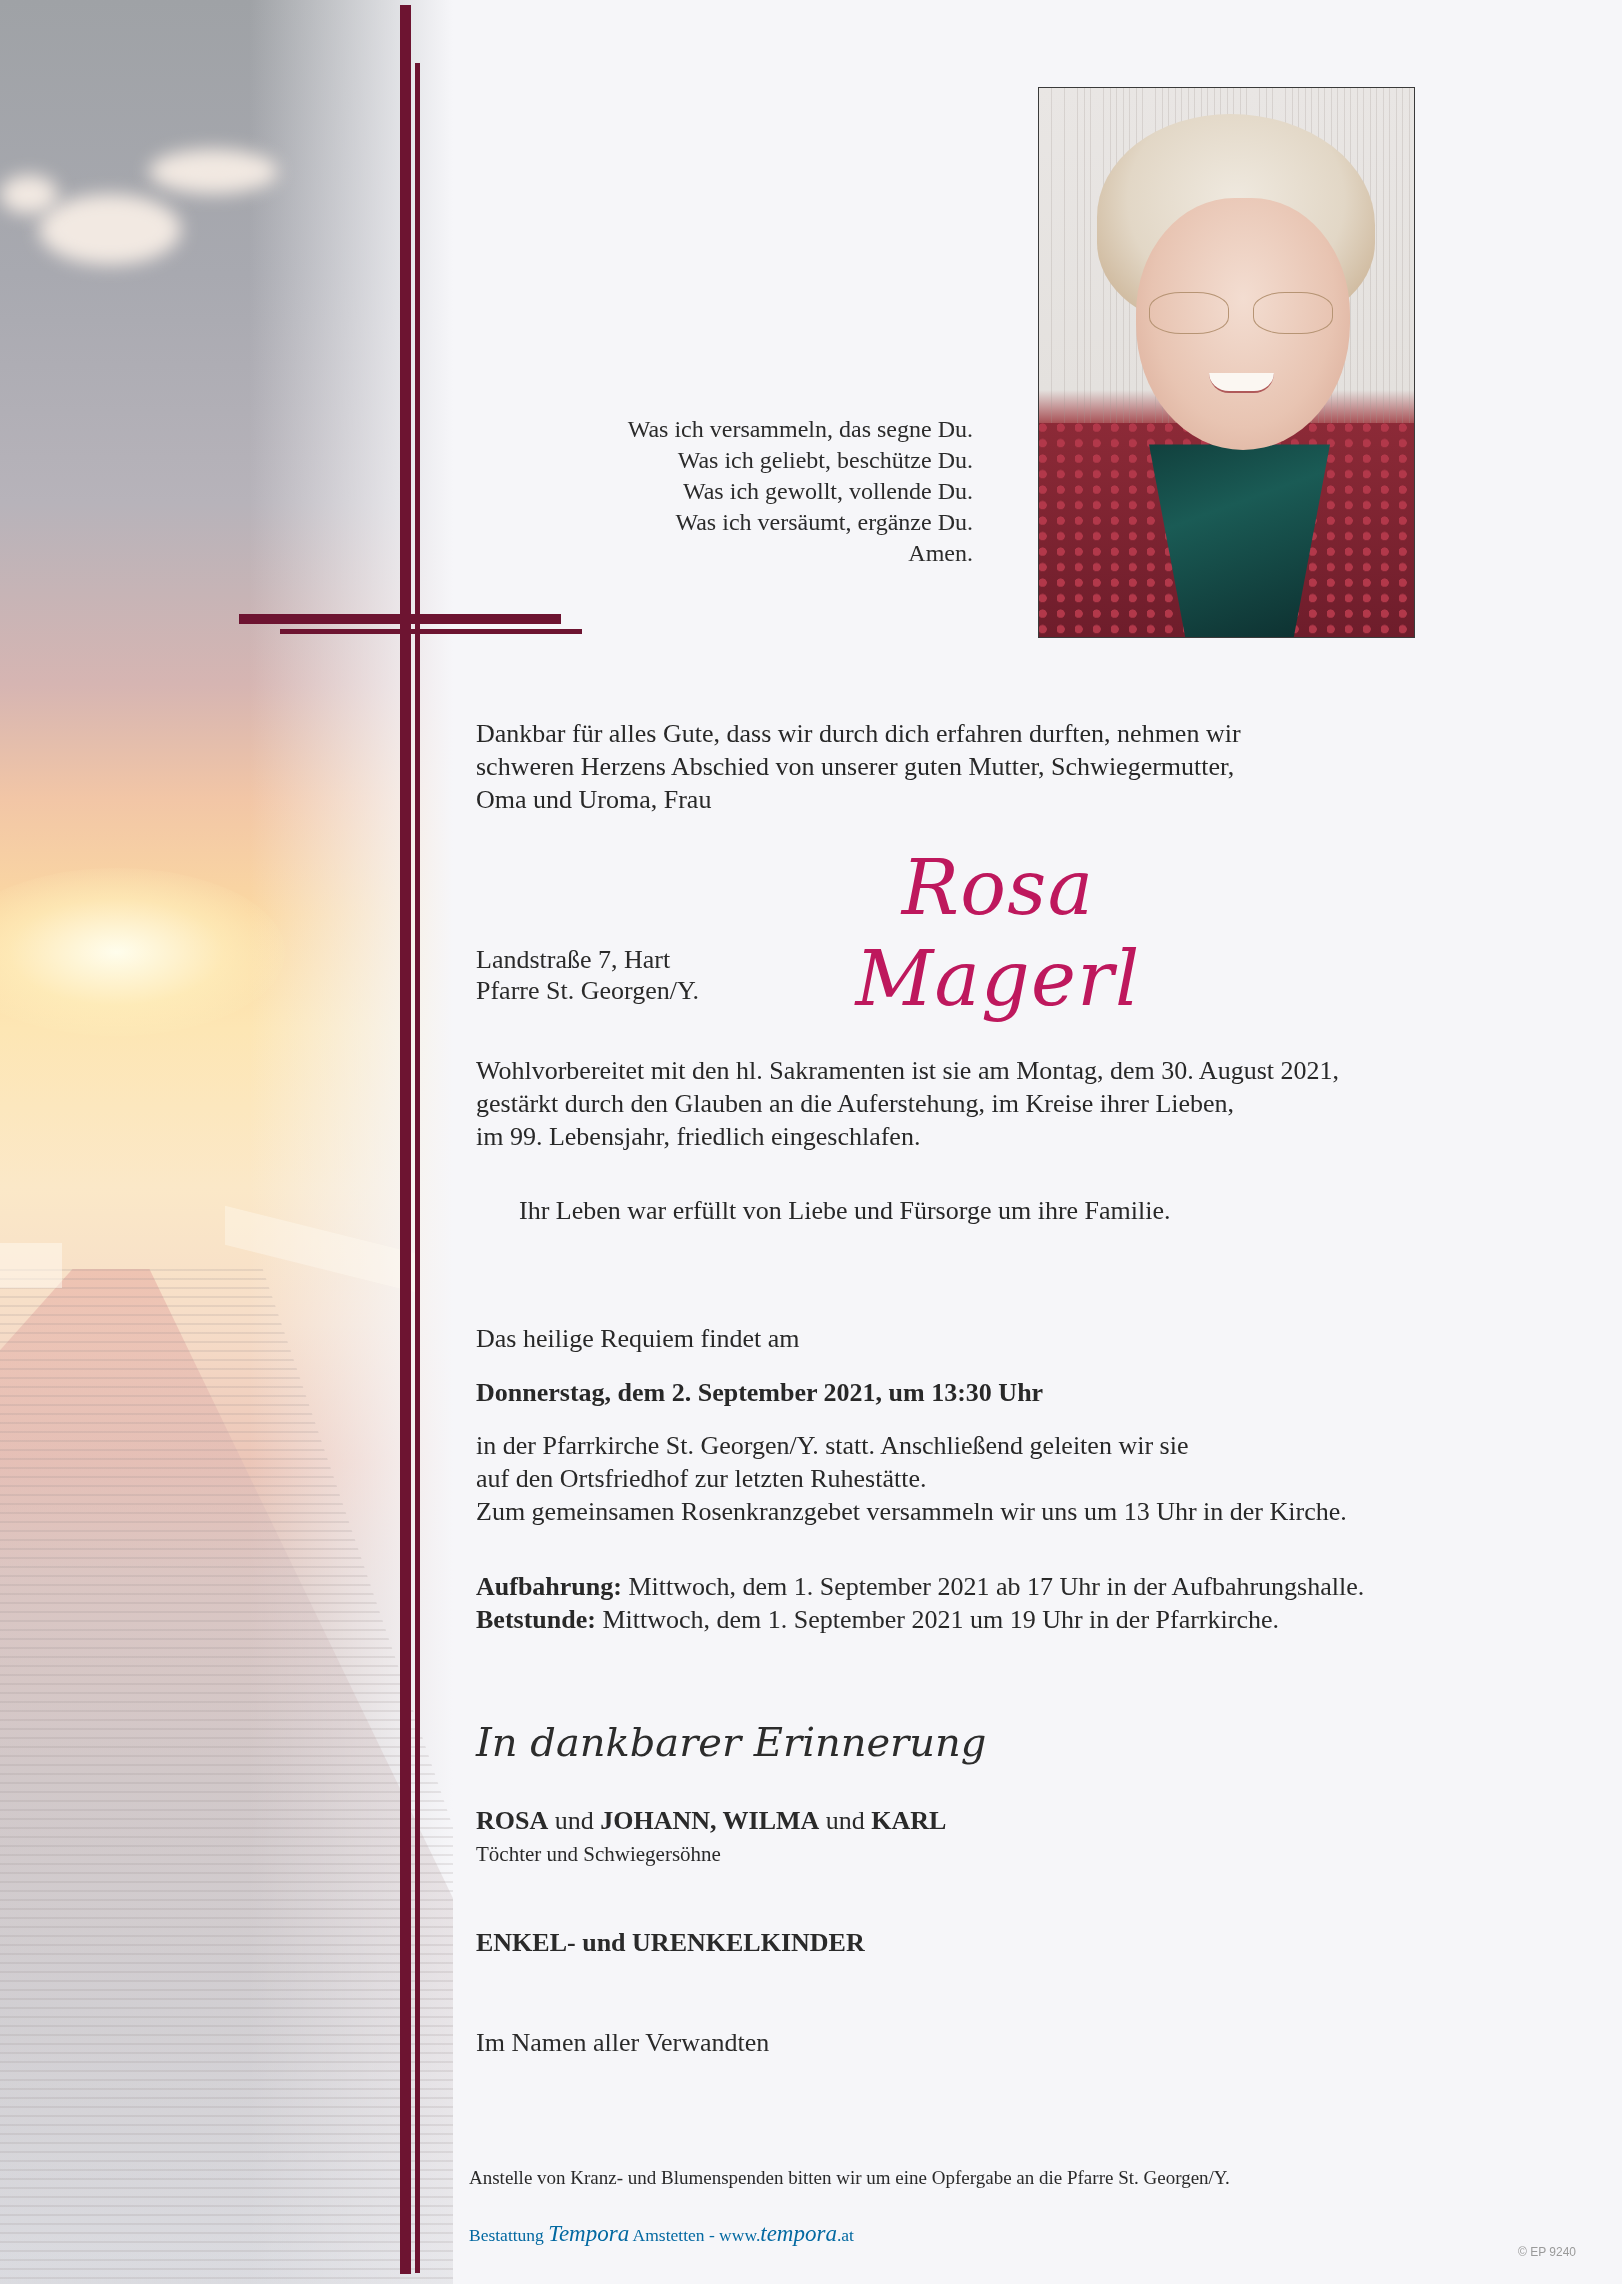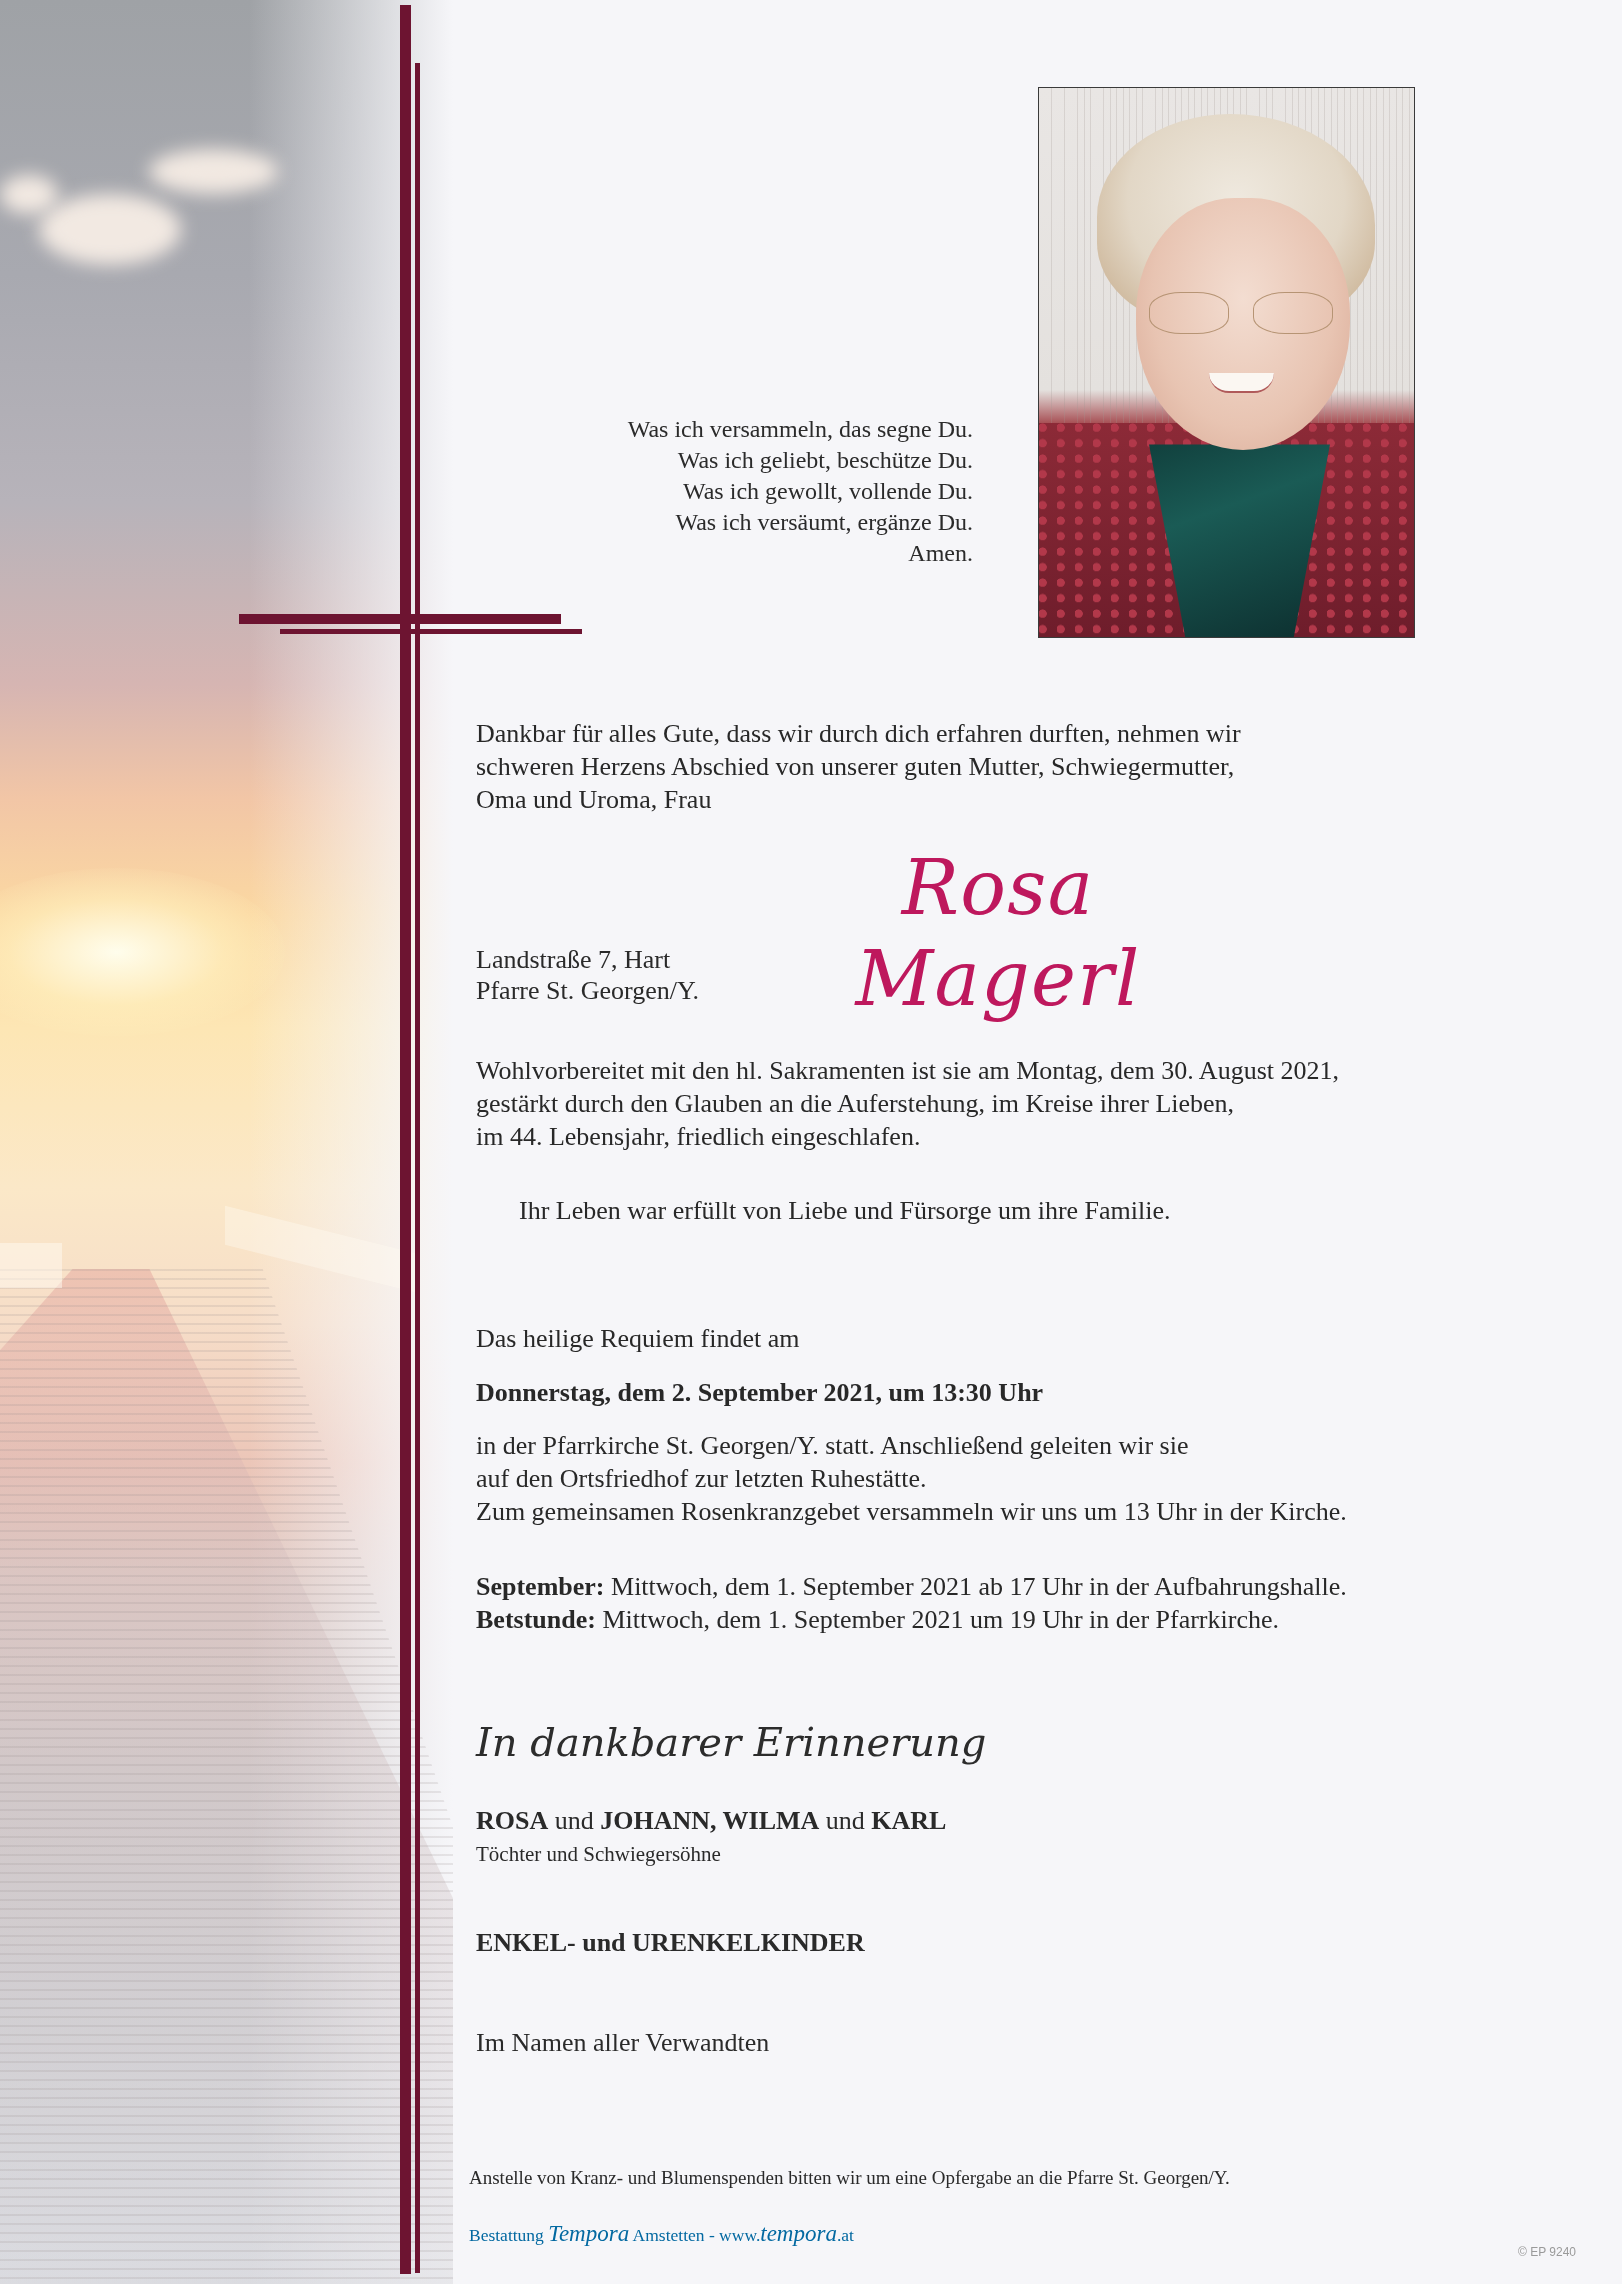--- a/index.html
+++ b/index.html
@@ -93,34 +93,34 @@
 
 <div class="name-script">Rosa Magerl</div>
 <div class="center address" style="top:944px;">
   <div>Landstraße 7, Hart</div>
   <div>Pfarre St. Georgen/Y.</div>
 </div>
 
 <div class="para" style="top:1054px;">
   <div>Wohlvorbereitet mit den hl. Sakramenten ist sie am Montag, dem 30. August 2021,</div>
   <div>gestärkt durch den Glauben an die Auferstehung, im Kreise ihrer Lieben,</div>
-  <div>im 44. Lebensjahr, friedlich eingeschlafen.</div>
+  <div>im 99. Lebensjahr, friedlich eingeschlafen.</div>
 </div>
 <div class="para" style="top:1194px;margin-left:43px;">Ihr Leben war erfüllt von Liebe und Fürsorge um ihre Familie.</div>
 
 <div class="para" style="top:1322px;">Das heilige Requiem findet am</div>
 <div class="para bold" style="top:1376px;">Donnerstag, dem 2. September 2021, um 13:30 Uhr</div>
 <div class="para" style="top:1429px;">
   <div>in der Pfarrkirche St. Georgen/Y. statt. Anschließend geleiten wir sie</div>
   <div>auf den Ortsfriedhof zur letzten Ruhestätte.</div>
   <div>Zum gemeinsamen Rosenkranzgebet versammeln wir uns um 13 Uhr in der Kirche.</div>
 </div>
 
 <div class="para" style="top:1570px;">
-  <div><b>September:</b><span> Mittwoch, dem 1. September 2021 ab 17 Uhr in der Aufbahrungshalle.</span></div>
+  <div><b>Aufbahrung:</b><span> Mittwoch, dem 1. September 2021 ab 17 Uhr in der Aufbahrungshalle.</span></div>
   <div><b>Betstunde:</b><span> Mittwoch, dem 1. September 2021 um 19 Uhr in der Pfarrkirche.</span></div>
 </div>
 
 <div class="center script-sign" style="top:1719px;">In dankbarer Erinnerung</div>
 <div class="center" style="top:1806px; font-size:26px;">
   <b>ROSA</b><span> und </span><b>JOHANN, WILMA</b><span> und </span><b>KARL</b>
 </div>
 <div class="center" style="top:1842px; font-size:21px;">Töchter und Schwiegersöhne</div>
 <div class="center bold" style="top:1928px; font-size:26px;">
   <span>ENKEL-</span><span> und </span><span>URENKELKINDER</span>

